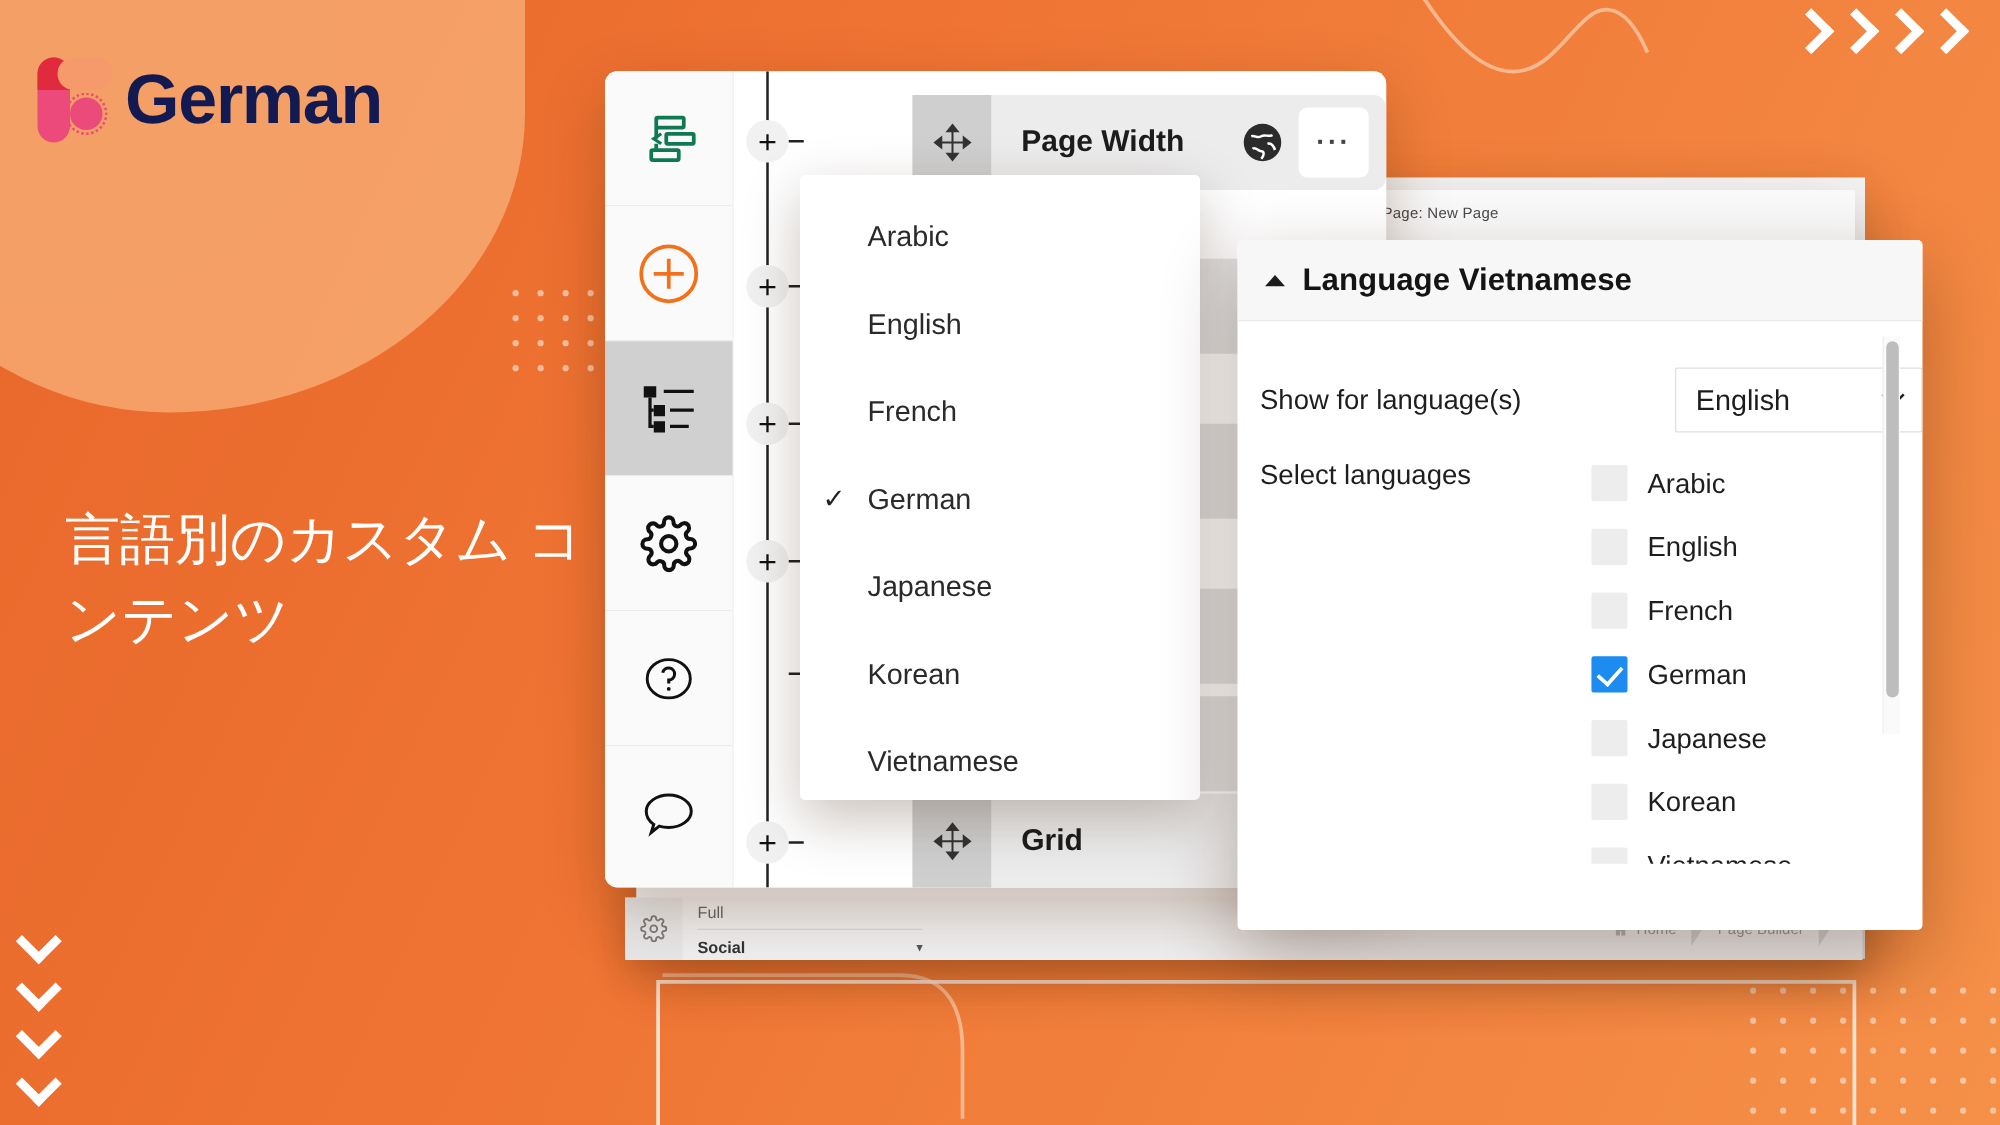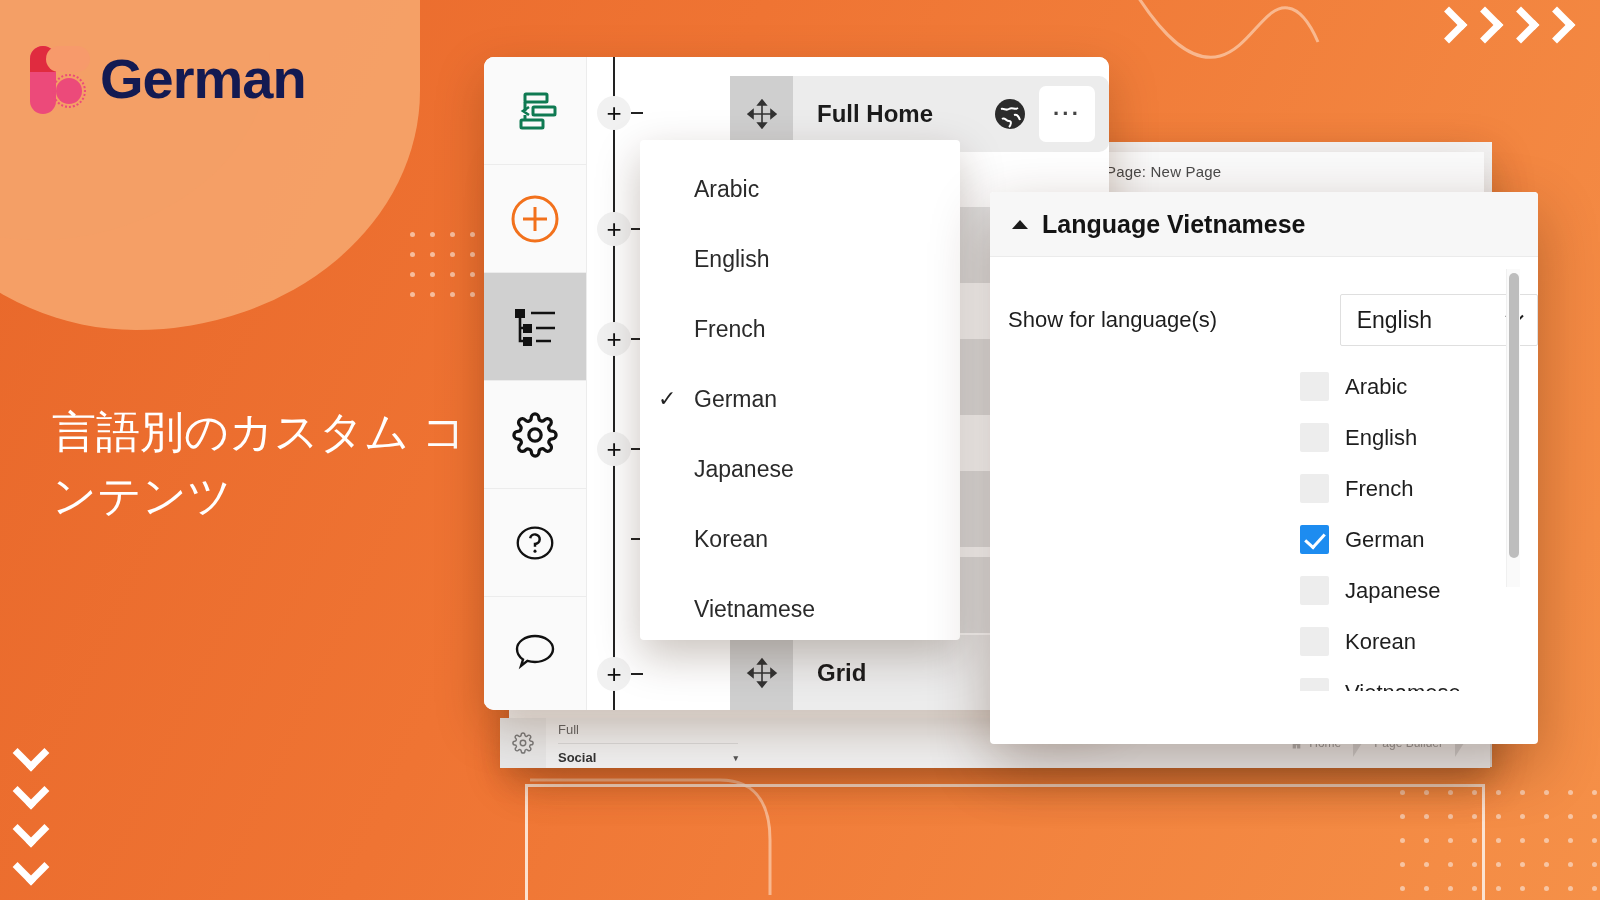--- a/index.html
+++ b/index.html
@@ -112,21 +112,21 @@
     background: #f3f3f3;
     box-shadow: 0 14px 40px rgba(90,40,10,.22);
   }
   #page-frame-mid {
     left: 509px; top: 152px; width: 975px; height: 612px;
     background: #fafafa;
     box-shadow: 0 16px 44px rgba(90,40,10,.20);
   }
   #page-label {
     position: absolute; left: 1106px; top: 163px;
-    font-size: 15px; color: #4a4a4a; letter-spacing: .2px;
+    font-size: 12px; color: #4a4a4a; letter-spacing: .2px;
   }
 
   
   #bottom-strip {
     position: absolute; left: 500px; top: 718px;
     width: 990px; height: 50px;
     background: #efefef;
     display: flex; align-items: stretch;
     box-shadow: 0 10px 28px rgba(90,40,10,.18);
     overflow: hidden;
@@ -266,21 +266,21 @@
   }
   #ld-caret {
     width: 0; height: 0;
     border-left: 8px solid transparent;
     border-right: 8px solid transparent;
     border-bottom: 9px solid #1c1c1c;
   }
   #ld-title { font-size: 25px; font-weight: 700; color: #141414; }
 
   #ld-body { padding: 22px 0 0 18px; position: relative; }
-  .ld-row { display: flex; align-items: center; justify-content: flex-end; }
+  .ld-row { display: flex; align-items: center; }
   #row-show { height: 82px; }
   .ld-label { font-size: 22px; color: #1e1e1e; }
   #show-label { width: 335px; }
   #lang-select {
     width: 200px; height: 52px;
     border: 1px solid #dfdfdf; border-radius: 2px;
     background: #fff;
     display: flex; align-items: center; justify-content: space-between;
     padding: 0 16px;
     font-size: 23px; color: #1c1c1c;
@@ -550,21 +550,21 @@
     <div class="add-btn" style="top:600px;">+</div>
     <div class="add-stub" style="top:616px;"></div>
 
     <div class="block-row" style="top:19px;">
       <div class="drag-handle">
         <svg width="34" height="34" viewBox="0 0 34 34" fill="none" stroke="#333" stroke-width="1.6">
           <path d="M17 3 L17 31 M3 17 L31 17"></path>
           <path d="M17 3 L13 8 L21 8 Z M17 31 L13 26 L21 26 Z M3 17 L8 13 L8 21 Z M31 17 L26 13 L26 21 Z" fill="#333"></path>
         </svg>
       </div>
-      <div class="block-title">Full Home</div>
+      <div class="block-title">Page Width</div>
       <div class="globe-btn">
         <svg width="34" height="34" viewBox="0 0 34 34">
           <circle cx="17" cy="17" r="15" fill="#2b2b2b"></circle>
           <path d="M8 12 C11 11 13 14 16 12 C19 10 22 13 25 11 M9 22 C12 20 13 24 16 24 C19 24 18 28 16 30 M21 18 C24 17 26 20 27 23" stroke="#fff" stroke-width="2" fill="none"></path>
         </svg>
       </div>
       <div class="more-btn">···</div>
     </div>
 
     <div class="block-row" style="top:578px;">
@@ -625,20 +625,21 @@
   <div id="ld-body">
     <div class="ld-row" id="row-show">
       <div class="ld-label" id="show-label">Show for language(s)</div>
       <div id="lang-select">
         <span>English</span>
         <span id="select-caret"></span>
       </div>
     </div>
 
     <div class="ld-row" id="row-select">
+      <div class="ld-label" id="select-label">Select languages</div>
 
       <div id="lang-check-list">
         <div class="chk-row">
           <div class="chk-box"></div>
           <div class="chk-label">Arabic</div>
         </div>
         <div class="chk-row">
           <div class="chk-box"></div>
           <div class="chk-label">English</div>
         </div>

